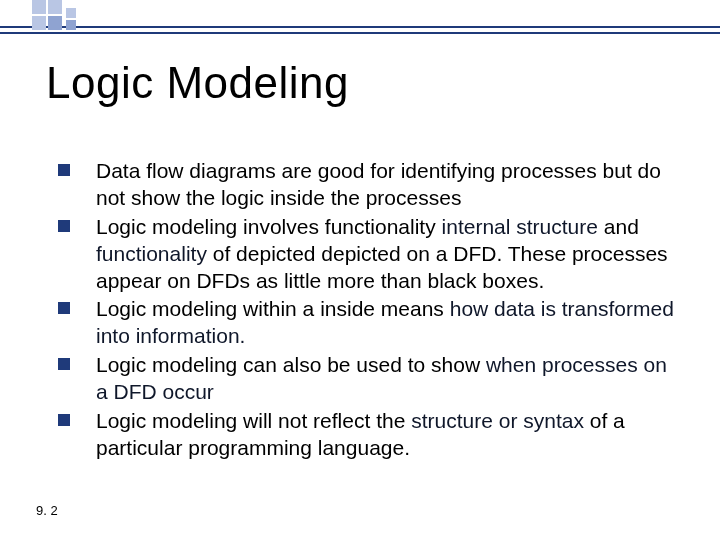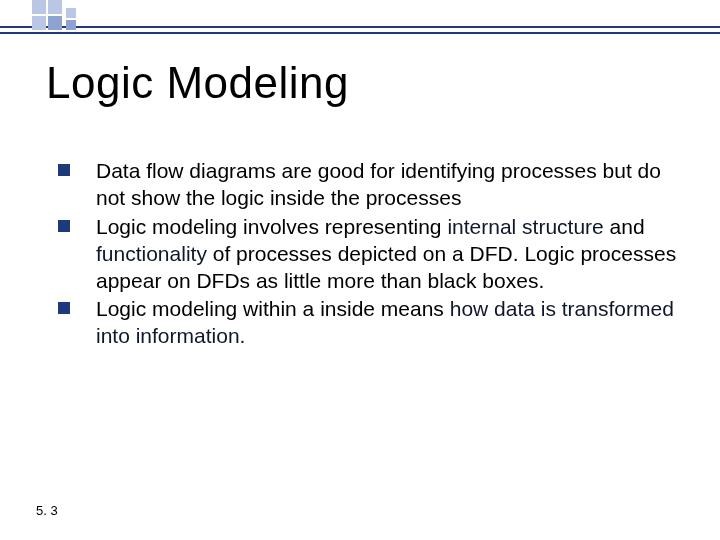--- a/index.html
+++ b/index.html
@@ -84,21 +84,29 @@
 
 <h1 class="title">Logic Modeling</h1>
 
 <div class="content">
   <div class="item">
     <div class="bullet"></div>
     <div class="item-text"><span>Data flow diagrams are good for identifying processes but do not show the logic inside the processes</span><span class="hl"></span><span></span><span class="hl"></span><span></span></div>
   </div>
   <div class="item">
     <div class="bullet"></div>
-    <div class="item-text"><span>Logic modeling involves representing </span><span class="hl">internal structure</span><span> and </span><span class="hl">functionality</span><span> of processes depicted on a DFD. Logic processes appear on DFDs as little more than black boxes.</span></div>
+    <div class="item-text"><span>Logic modeling involves functionality </span><span class="hl">internal structure</span><span> and </span><span class="hl">functionality</span><span> of depicted depicted on a DFD. These processes appear on DFDs as little more than black boxes.</span></div>
   </div>
   <div class="item">
     <div class="bullet"></div>
     <div class="item-text"><span>Logic modeling within a inside means </span><span class="hl">how data is transformed into information.</span><span></span><span class="hl"></span><span></span></div>
   </div>
+  <div class="item">
+    <div class="bullet"></div>
+    <div class="item-text"><span>Logic modeling can also be used to show </span><span class="hl">when processes on a DFD occur</span><span></span><span class="hl"></span><span></span></div>
+  </div>
+  <div class="item">
+    <div class="bullet"></div>
+    <div class="item-text"><span>Logic modeling will not reflect the </span><span class="hl">structure or syntax</span><span> of a particular programming language.</span><span class="hl"></span><span></span></div>
+  </div>
 </div>
 
-<div class="page-num">5. 3</div>
+<div class="page-num">9. 2</div>
 
 </body></html>

